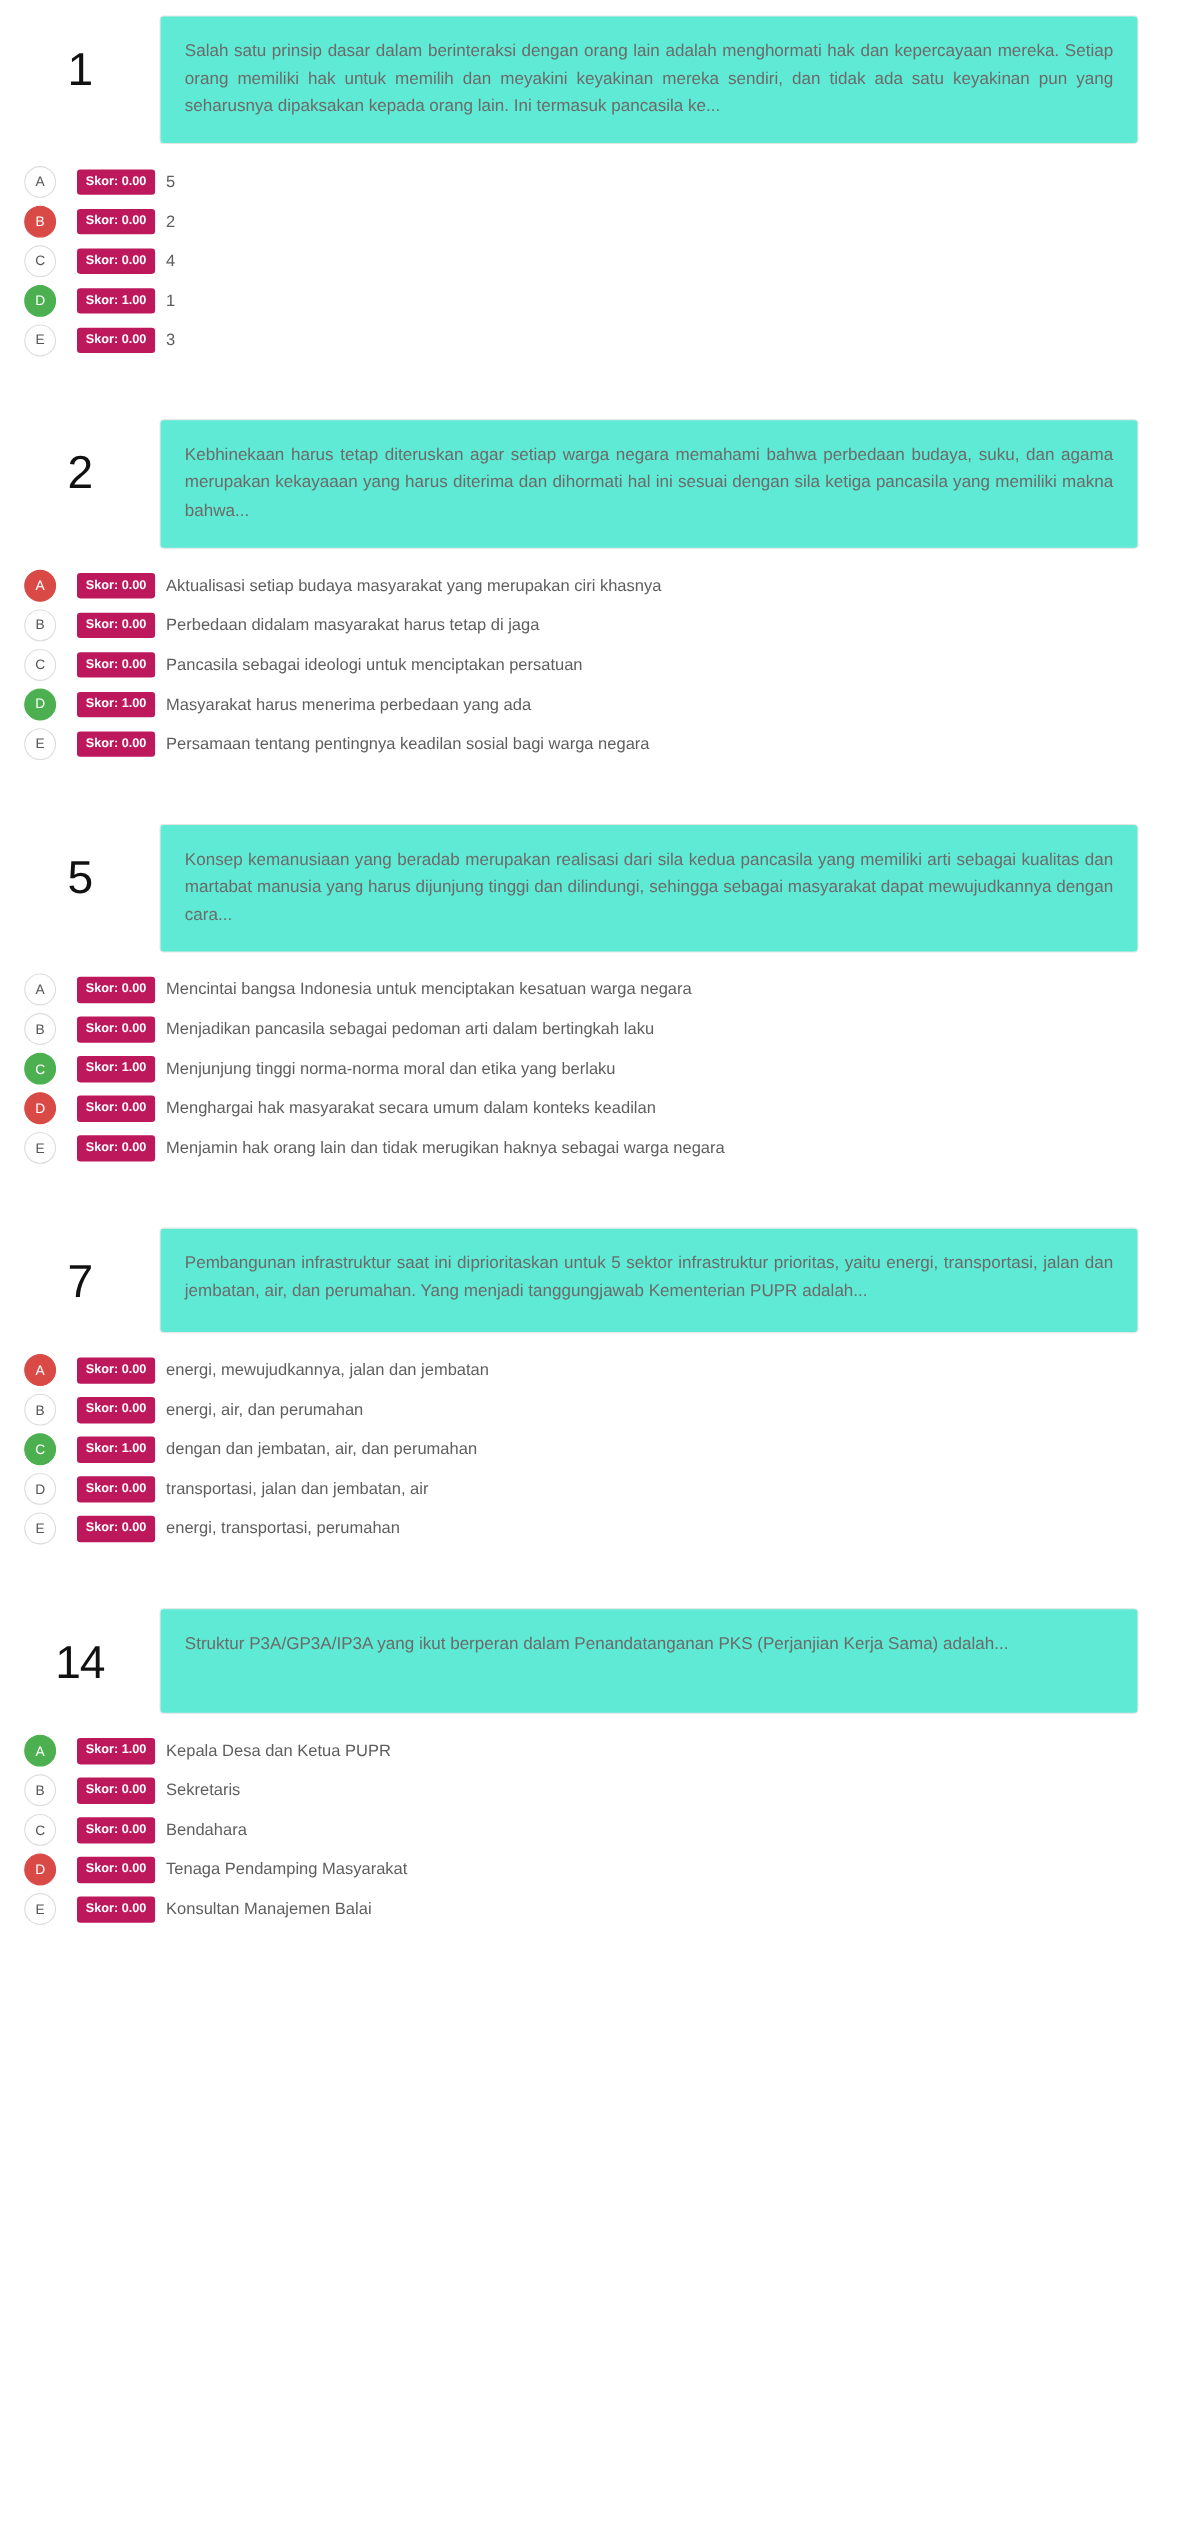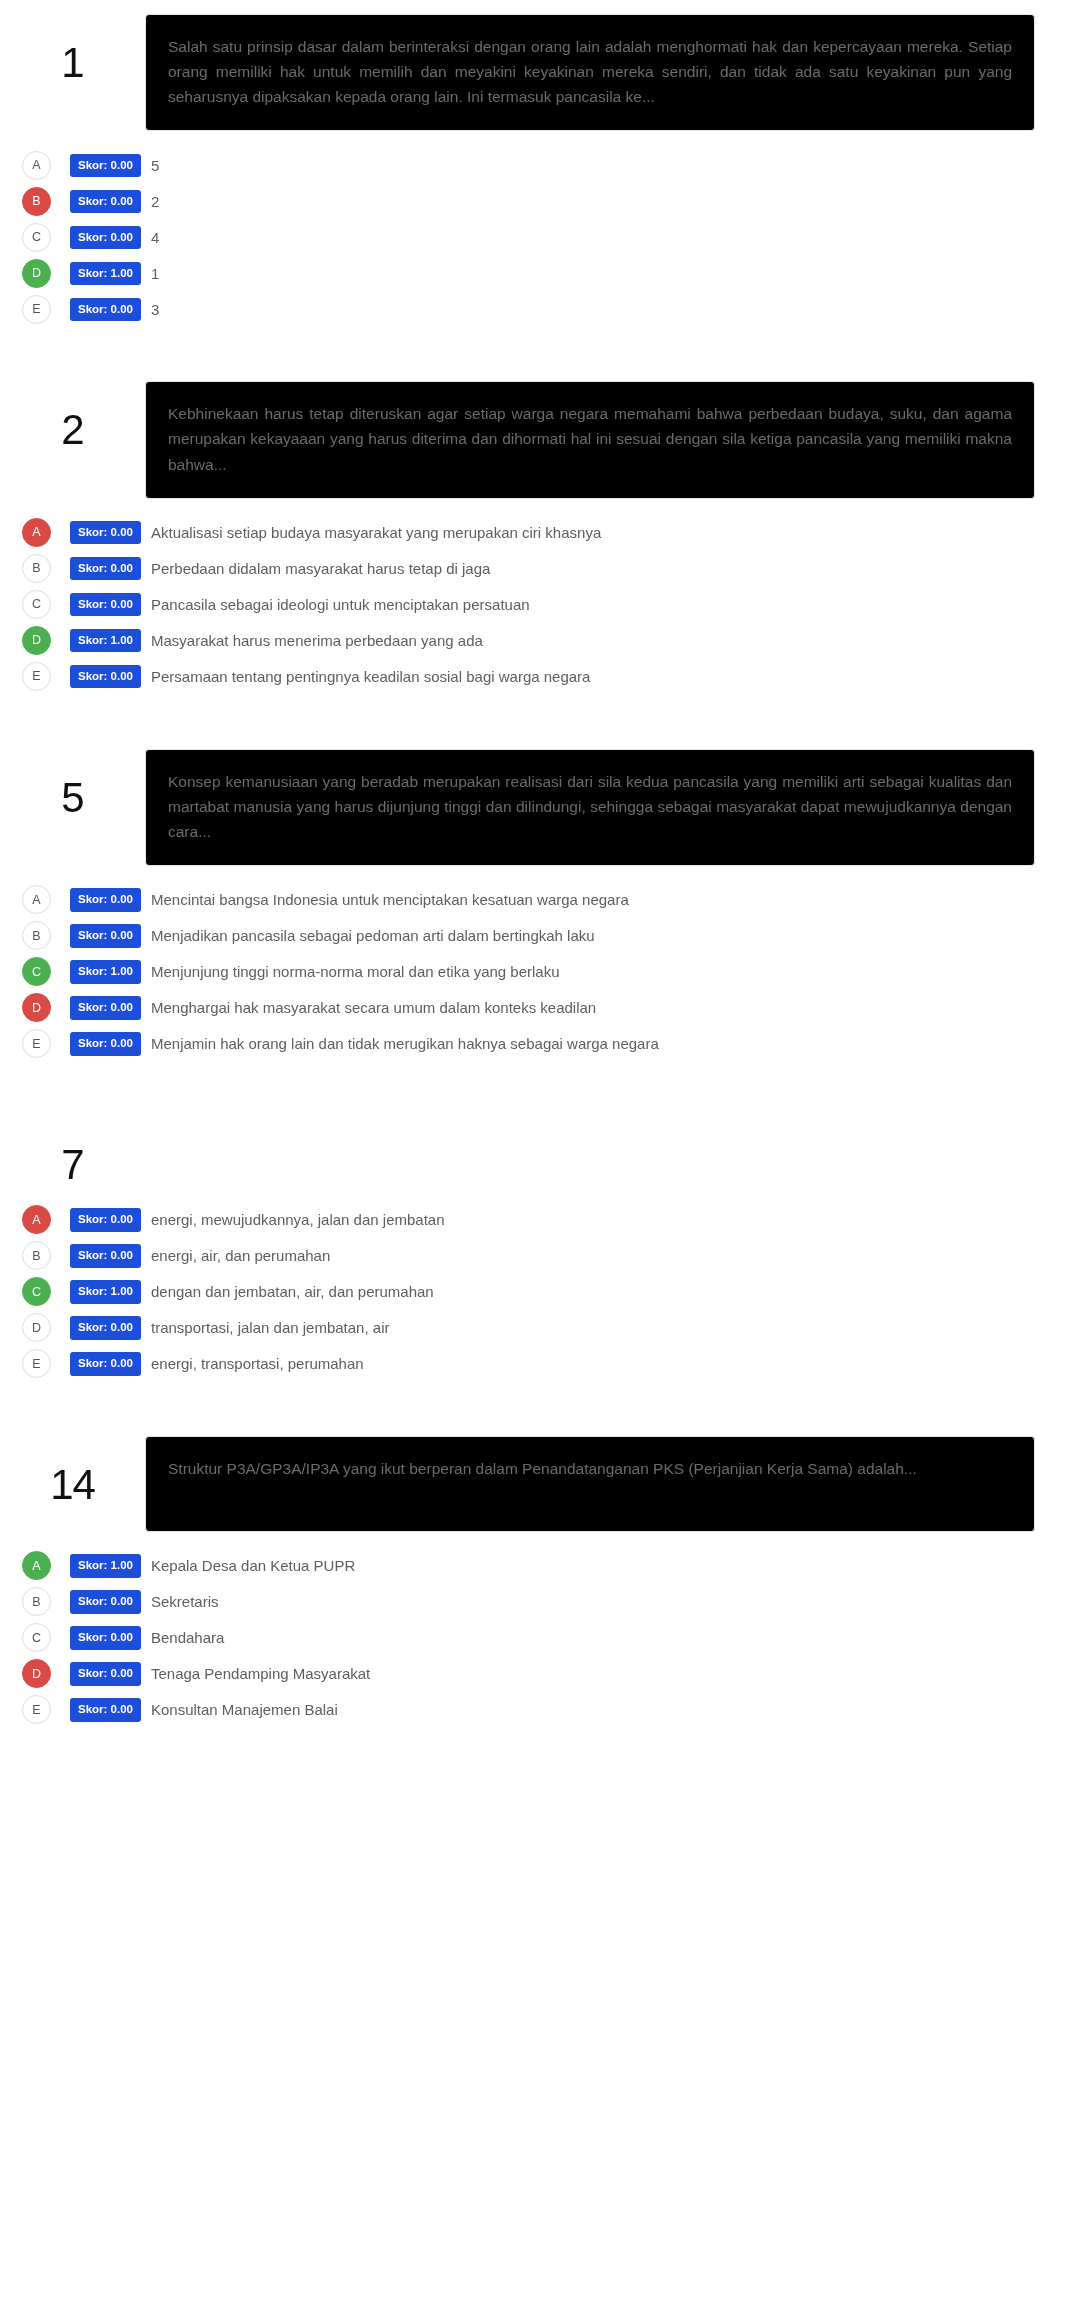--- a/index.html
+++ b/index.html
@@ -40,21 +40,21 @@
     font-weight: 400;
     line-height: 1;
     color: #111111;
     padding-top: 28px;
     letter-spacing: -1px;
   }
   .question-card {
     flex: 1 1 auto;
     border: 1px solid #e6e6e6;
     border-radius: 4px;
-    background: #000000;
+    background: #5eead4;
     padding: 19px 22px 21px 22px;
     min-height: 96px;
   }
   .question-text {
     font-size: 15.5px;
     line-height: 1.62;
     color: #6b6b6b;
     text-align: justify;
     margin: 0;
     font-weight: 400;
@@ -90,21 +90,21 @@
     border-color: #4cb050;
     color: #ffffff;
   }
   .option-letter.state-chosen {
     background: #d94a46;
     border-color: #d94a46;
     color: #ffffff;
   }
   .score-badge {
     margin-left: 19px;
-    background: #1d4ed8;
+    background: #be185d;
     color: #ffffff;
     font-size: 11.5px;
     font-weight: 700;
     line-height: 1;
     padding: 6px 8px 6px 8px;
     border-radius: 3px;
     white-space: nowrap;
     flex: 0 0 auto;
   }
   .option-text {
@@ -227,20 +227,23 @@
           <div class="option-letter">E</div>
           <div class="score-badge">Skor: 0.00</div>
           <div class="option-text">Menjamin hak orang lain dan tidak merugikan haknya sebagai warga negara</div>
         </div>
       </div>
     </div>
     <div class="block-gap"></div>
     <div class="question-block">
       <div class="question-head">
         <div class="question-number">7</div>
+        <div class="question-card">
+          <p class="question-text">Pembangunan infrastruktur saat ini diprioritaskan untuk 5 sektor infrastruktur prioritas, yaitu energi, transportasi, jalan dan jembatan, air, dan perumahan. Yang menjadi tanggungjawab Kementerian PUPR adalah...</p>
+        </div>
       </div>
       <div class="options">
         <div class="option-row">
           <div class="option-letter state-chosen">A</div>
           <div class="score-badge">Skor: 0.00</div>
           <div class="option-text">energi, mewujudkannya, jalan dan jembatan</div>
         </div>
         <div class="option-row">
           <div class="option-letter">B</div>
           <div class="score-badge">Skor: 0.00</div>

